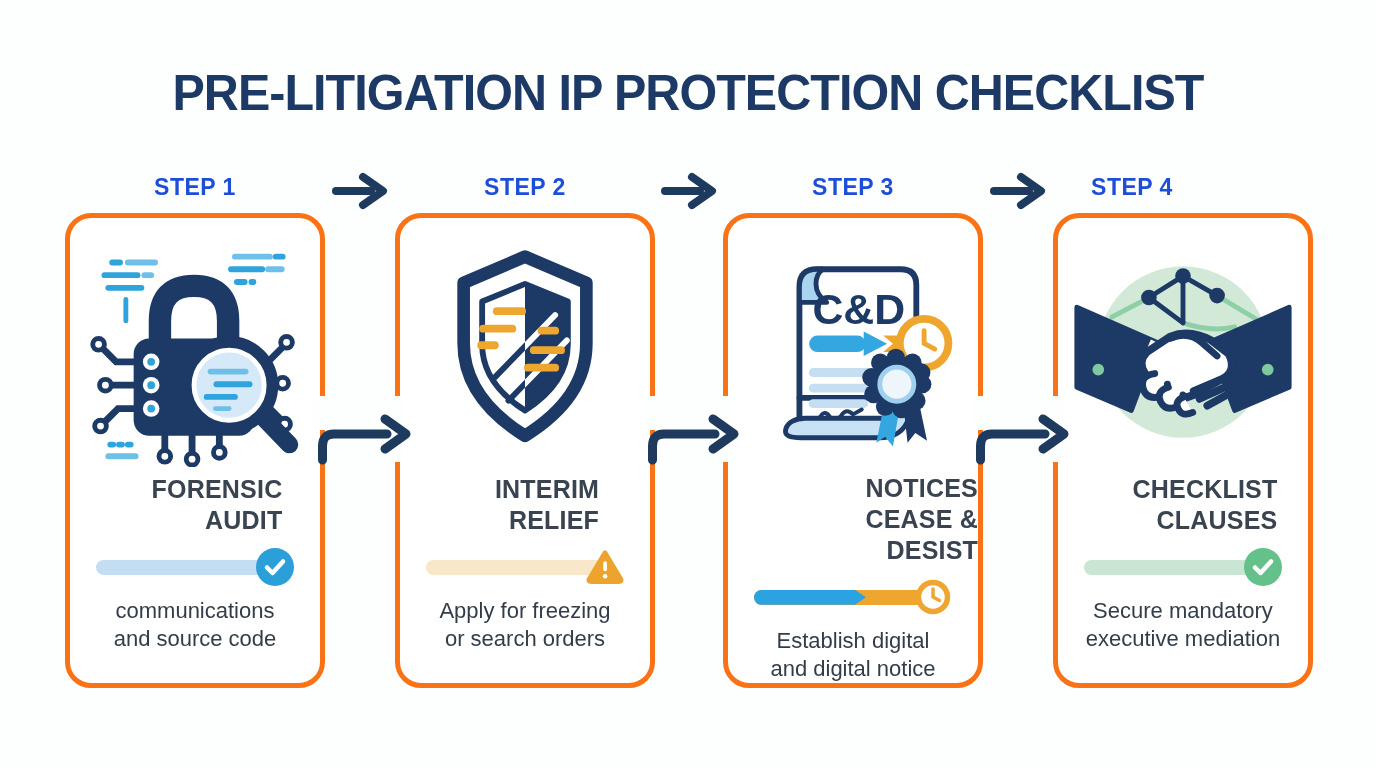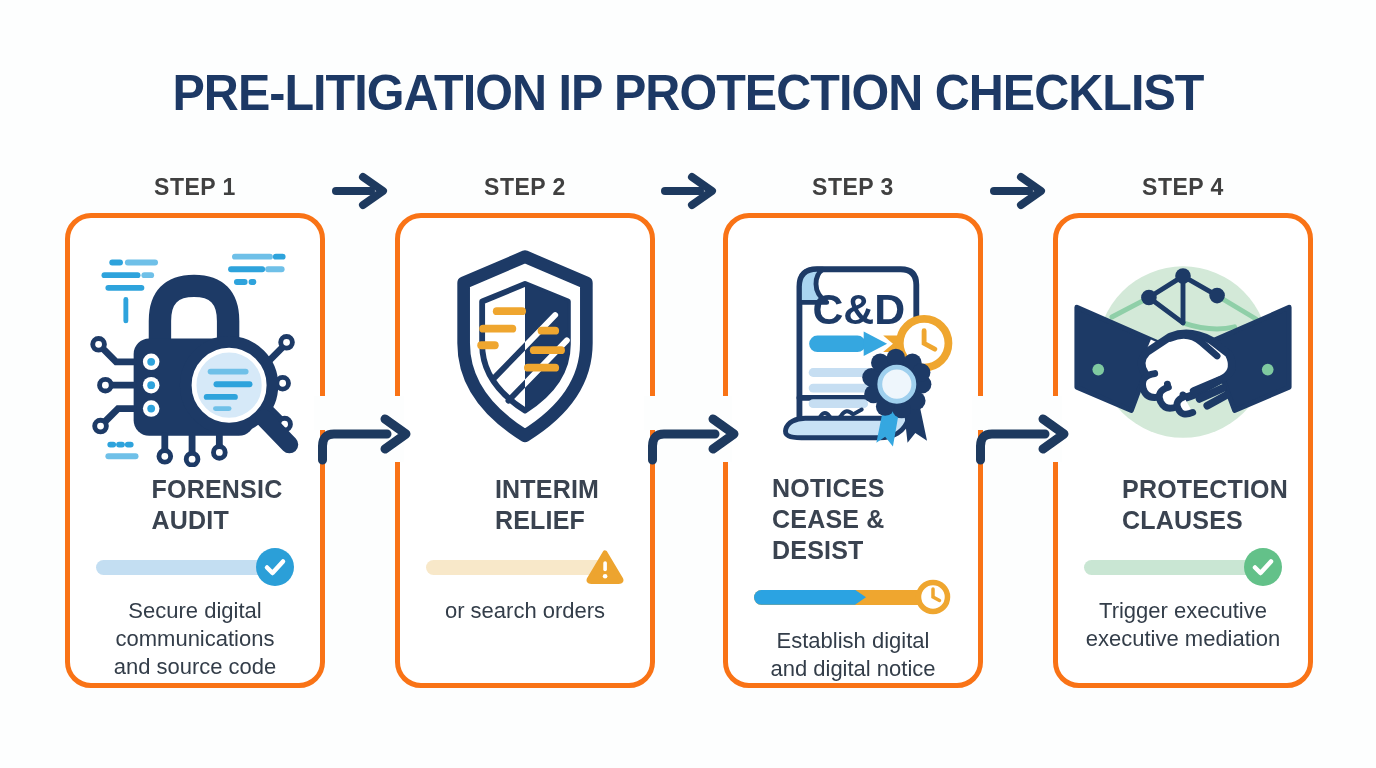--- a/index.html
+++ b/index.html
@@ -7,34 +7,34 @@
     position:relative;width:1376px;height:768px;background:#fdfefe;overflow:hidden;
     font-family:"Liberation Sans",sans-serif;
   }
   .main-title{
     position:absolute;left:0;top:64px;width:1376px;text-align:center;
     font-size:50px;font-weight:700;color:#1d3965;letter-spacing:-1px;
     transform:scaleX(.97);transform-origin:center;
   }
   .step-label{
     position:absolute;top:174px;width:260px;text-align:center;
-    font-size:23px;font-weight:700;color:#404040;letter-spacing:.5px;
-  }
-  .sl1{left:65px}.sl2{left:395px}.sl3{left:723px}.sl4{left:1053px}
+    font-size:23px;font-weight:700;color:#1d4ed8;letter-spacing:.5px;
+  }
+  .sl1{left:65px}.sl2{left:395px}.sl3{left:723px}.sl4{left:1002px}
   .card{
     position:absolute;top:213px;width:260px;height:475px;background:#ffffff;
     border:5px solid #f97316;border-radius:26px;box-sizing:border-box;
     display:flex;flex-direction:column;align-items:center;
   }
   .c1{left:65px}.c2{left:395px}.c3{left:723px}.c4{left:1053px}
   .icon-wrap{margin-top:24px;height:226px;display:flex;align-items:center;justify-content:center;}
   .icon-wrap svg{width:224px;height:224px;}
   .card-title{
     margin-top:6px;font-size:25px;font-weight:700;color:#3a4350;
-    text-align:left;line-height:1.24;letter-spacing:.2px;margin-left:44px;
+    text-align:right;line-height:1.24;letter-spacing:.2px;margin-left:44px;
   }
   .card-title span{display:block;}
   .bar-row{position:relative;width:198px;height:38px;margin-top:12px;flex:none;}
   .bar{position:absolute;left:0;top:12px;height:15px;width:184px;border-radius:8px;}
   .bar-blue{background:#c3def2}
   .bar-cream{background:#f8e8c9}
   .bar-orange{background:#efa62f}
   .bar-green{background:#c9e6d3}
   .bar-fill{
     position:absolute;left:0;top:12px;height:15px;width:112px;background:#2ba3e2;
@@ -130,21 +130,20 @@
       <span>AUDIT</span>
     </div>
     <div class="bar-row">
       <div class="bar bar-blue"></div>
       <svg class="badge" viewBox="0 0 38 38">
         <circle cx="19" cy="19" r="19" fill="#2b9fd8"></circle>
         <path d="M11,19.5 L16.5,25 L27,13.5" fill="none" stroke="#ffffff" stroke-width="4.5" stroke-linecap="round" stroke-linejoin="round"></path>
       </svg>
     </div>
     <div class="desc">
-      <span>Secure digital</span>
       <span>communications</span>
       <span>and source code</span>
     </div>
   </div>
 
   <div class="card c2">
     <div class="icon-wrap">
       <svg viewBox="0 0 230 230">
         <defs>
           <clipPath id="shR">
@@ -181,20 +180,21 @@
     </div>
     <div class="bar-row">
       <div class="bar bar-cream"></div>
       <svg class="badge" viewBox="0 0 40 38">
         <path d="M20,4 L36.5,31.5 Q38,34.5 34.5,34.5 H5.5 Q2,34.5 3.5,31.5 Z" fill="#eda42f" stroke="#eda42f" stroke-width="5" stroke-linejoin="round"></path>
         <rect x="18.2" y="13" width="3.8" height="10.5" rx="1.9" fill="#ffffff"></rect>
         <circle cx="20.1" cy="28.8" r="2.4" fill="#ffffff"></circle>
       </svg>
     </div>
     <div class="desc">
+      <span>Apply for freezing</span>
       <span>or search orders</span>
       <span></span>
     </div>
   </div>
 
   <div class="card c3">
     <div class="icon-wrap">
       <svg viewBox="0 0 230 230">
         <path d="M60,46 Q60,28 78,28 H164 Q180,28 180,44 V150 Q180,160 168,160 H60 Z" fill="#ffffff" stroke="#1d3a66" stroke-width="6" stroke-linejoin="round"></path>
         <path d="M60,160 V188" stroke="#1d3a66" stroke-width="6" stroke-linecap="round"></path>
@@ -287,32 +287,32 @@
           <path d="M86,134 q-15,2 -12,15 q3,12 17,9 q10,-2 8,-13" fill="#ffffff" stroke-width="7"></path>
           <path d="M100,148 q-13,4 -8,15 q5,10 17,5 q8,-3 6,-12" fill="#ffffff" stroke-width="7"></path>
           <path d="M116,158 q-10,4 -6,12 q4,9 15,4" fill="#ffffff" stroke-width="7"></path>
           <path d="M126,152 L152,141" fill="none" stroke-width="8"></path>
           <path d="M132,160 L156,149" fill="none" stroke-width="8"></path>
           <path d="M140,167 L160,156" fill="none" stroke-width="8"></path>
         </g>
       </svg>
     </div>
     <div class="card-title">
-      <span>PROTECTION</span>
+      <span>CHECKLIST</span>
       <span>CLAUSES</span>
     </div>
     <div class="bar-row">
       <div class="bar bar-green"></div>
       <svg class="badge" viewBox="0 0 38 38">
         <circle cx="19" cy="19" r="19" fill="#63c189"></circle>
         <path d="M11,19.5 L16.5,25 L27,13.5" fill="none" stroke="#ffffff" stroke-width="4.5" stroke-linecap="round" stroke-linejoin="round"></path>
       </svg>
     </div>
     <div class="desc">
-      <span>Trigger executive</span>
+      <span>Secure mandatory</span>
       <span>executive mediation</span>
       <span></span>
     </div>
   </div>
 
   <svg class="overlay" viewBox="0 0 1376 768">
     <g fill="#fdfefe" stroke="none">
       <rect x="314" y="396" width="16" height="34"></rect>
       <rect x="390" y="396" width="14" height="66"></rect>
       <rect x="644" y="396" width="16" height="34"></rect>

